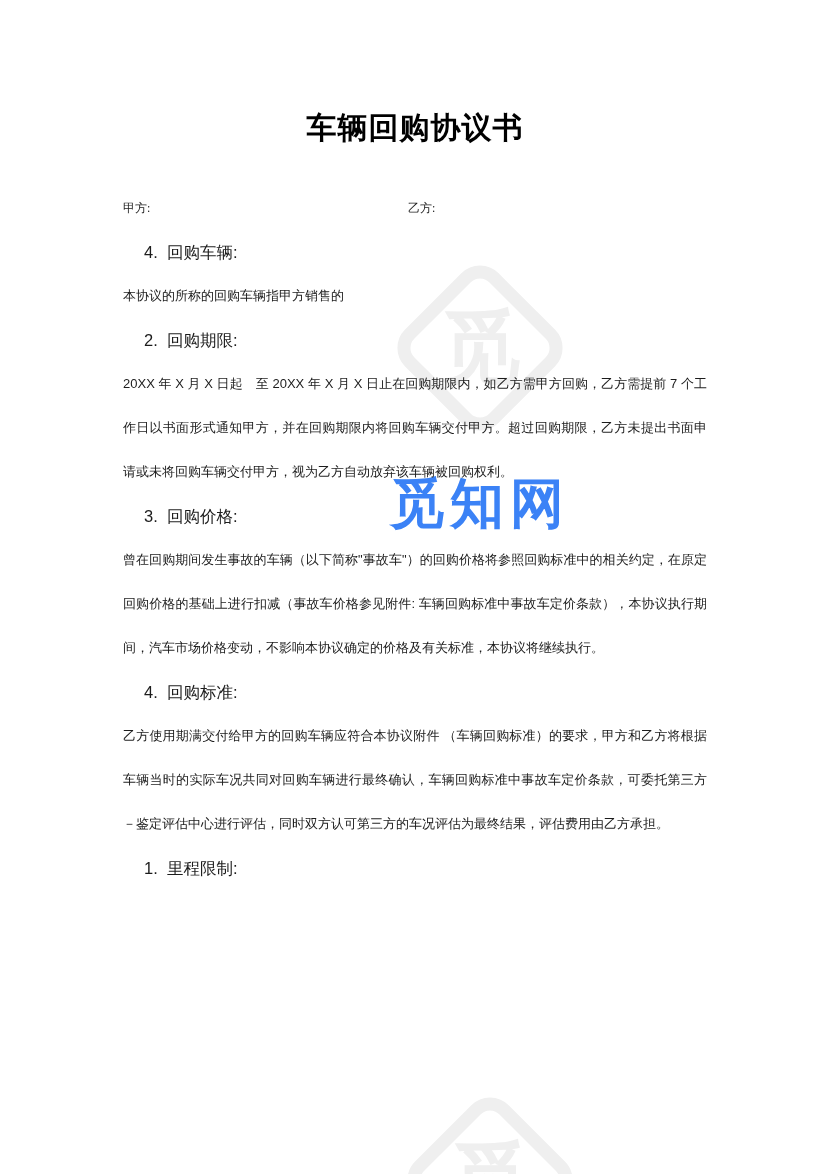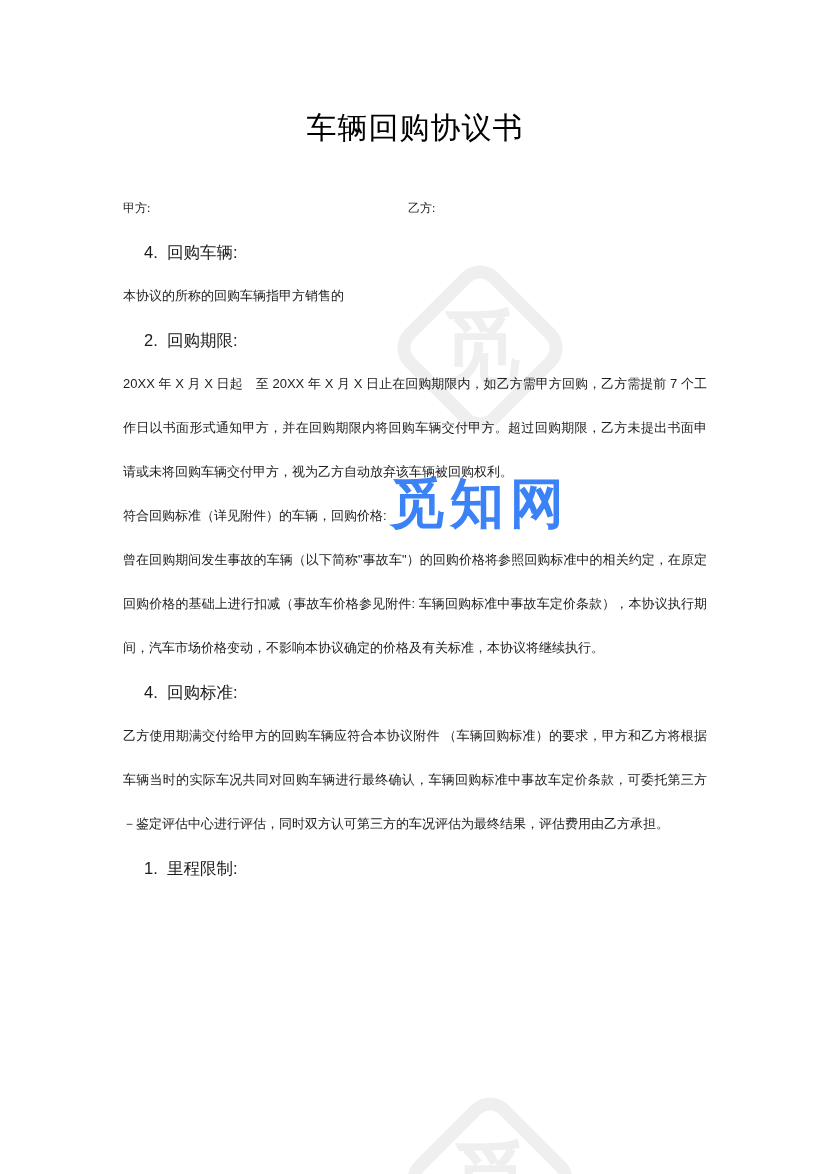--- a/index.html
+++ b/index.html
@@ -16,21 +16,21 @@
   }
   .content {
     position: relative;
     z-index: 1;
     padding: 110px 123px 0 123px;
   }
   .doc-title {
     text-align: center;
     font-size: 30px;
     line-height: 1.2;
-    font-weight: normal;
+    font-weight: bold;
     color: #000000;
     letter-spacing: 1px;
     margin-bottom: 40px;
   }
   .parties {
     font-size: 12px;
     line-height: 44px;
     font-family: Liberation Serif, serif;
   }
   .party-a { display: inline-block; width: 285px; }
@@ -108,21 +108,21 @@
     <div class="parties">
       <span class="party-a">甲方:</span><span>乙方:</span>
     </div>
 
     <p class="sec-heading">4.  回购车辆:</p>
     <p class="body-para">本协议的所称的回购车辆指甲方销售的</p>
 
     <p class="sec-heading">2.  回购期限:</p>
     <p class="body-para">20XX 年 X 月 X 日起　至 20XX 年 X 月 X 日止在回购期限内，如乙方需甲方回购，乙方需提前 7 个工作日以书面形式通知甲方，并在回购期限内将回购车辆交付甲方。超过回购期限，乙方未提出书面申请或未将回购车辆交付甲方，视为乙方自动放弃该车辆被回购权利。</p>
 
-    <p class="body-para">符合回购标准（详见附件）的车辆，回购价格:</p>
+    <p class="sec-heading">3.  回购价格:</p>
     <p class="body-para">曾在回购期间发生事故的车辆（以下简称"事故车"）的回购价格将参照回购标准中的相关约定，在原定回购价格的基础上进行扣减（事故车价格参见附件: 车辆回购标准中事故车定价条款），本协议执行期间，汽车市场价格变动，不影响本协议确定的价格及有关标准，本协议将继续执行。</p>
 
     <p class="sec-heading">4.  回购标准:</p>
     <p class="body-para">乙方使用期满交付给甲方的回购车辆应符合本协议附件 （车辆回购标准）的要求，甲方和乙方将根据车辆当时的实际车况共同对回购车辆进行最终确认，车辆回购标准中事故车定价条款，可委托第三方－鉴定评估中心进行评估，同时双方认可第三方的车况评估为最终结果，评估费用由乙方承担。</p>
 
     <p class="sec-heading">1.  里程限制:</p>
 
   </div>
 </div>
 

